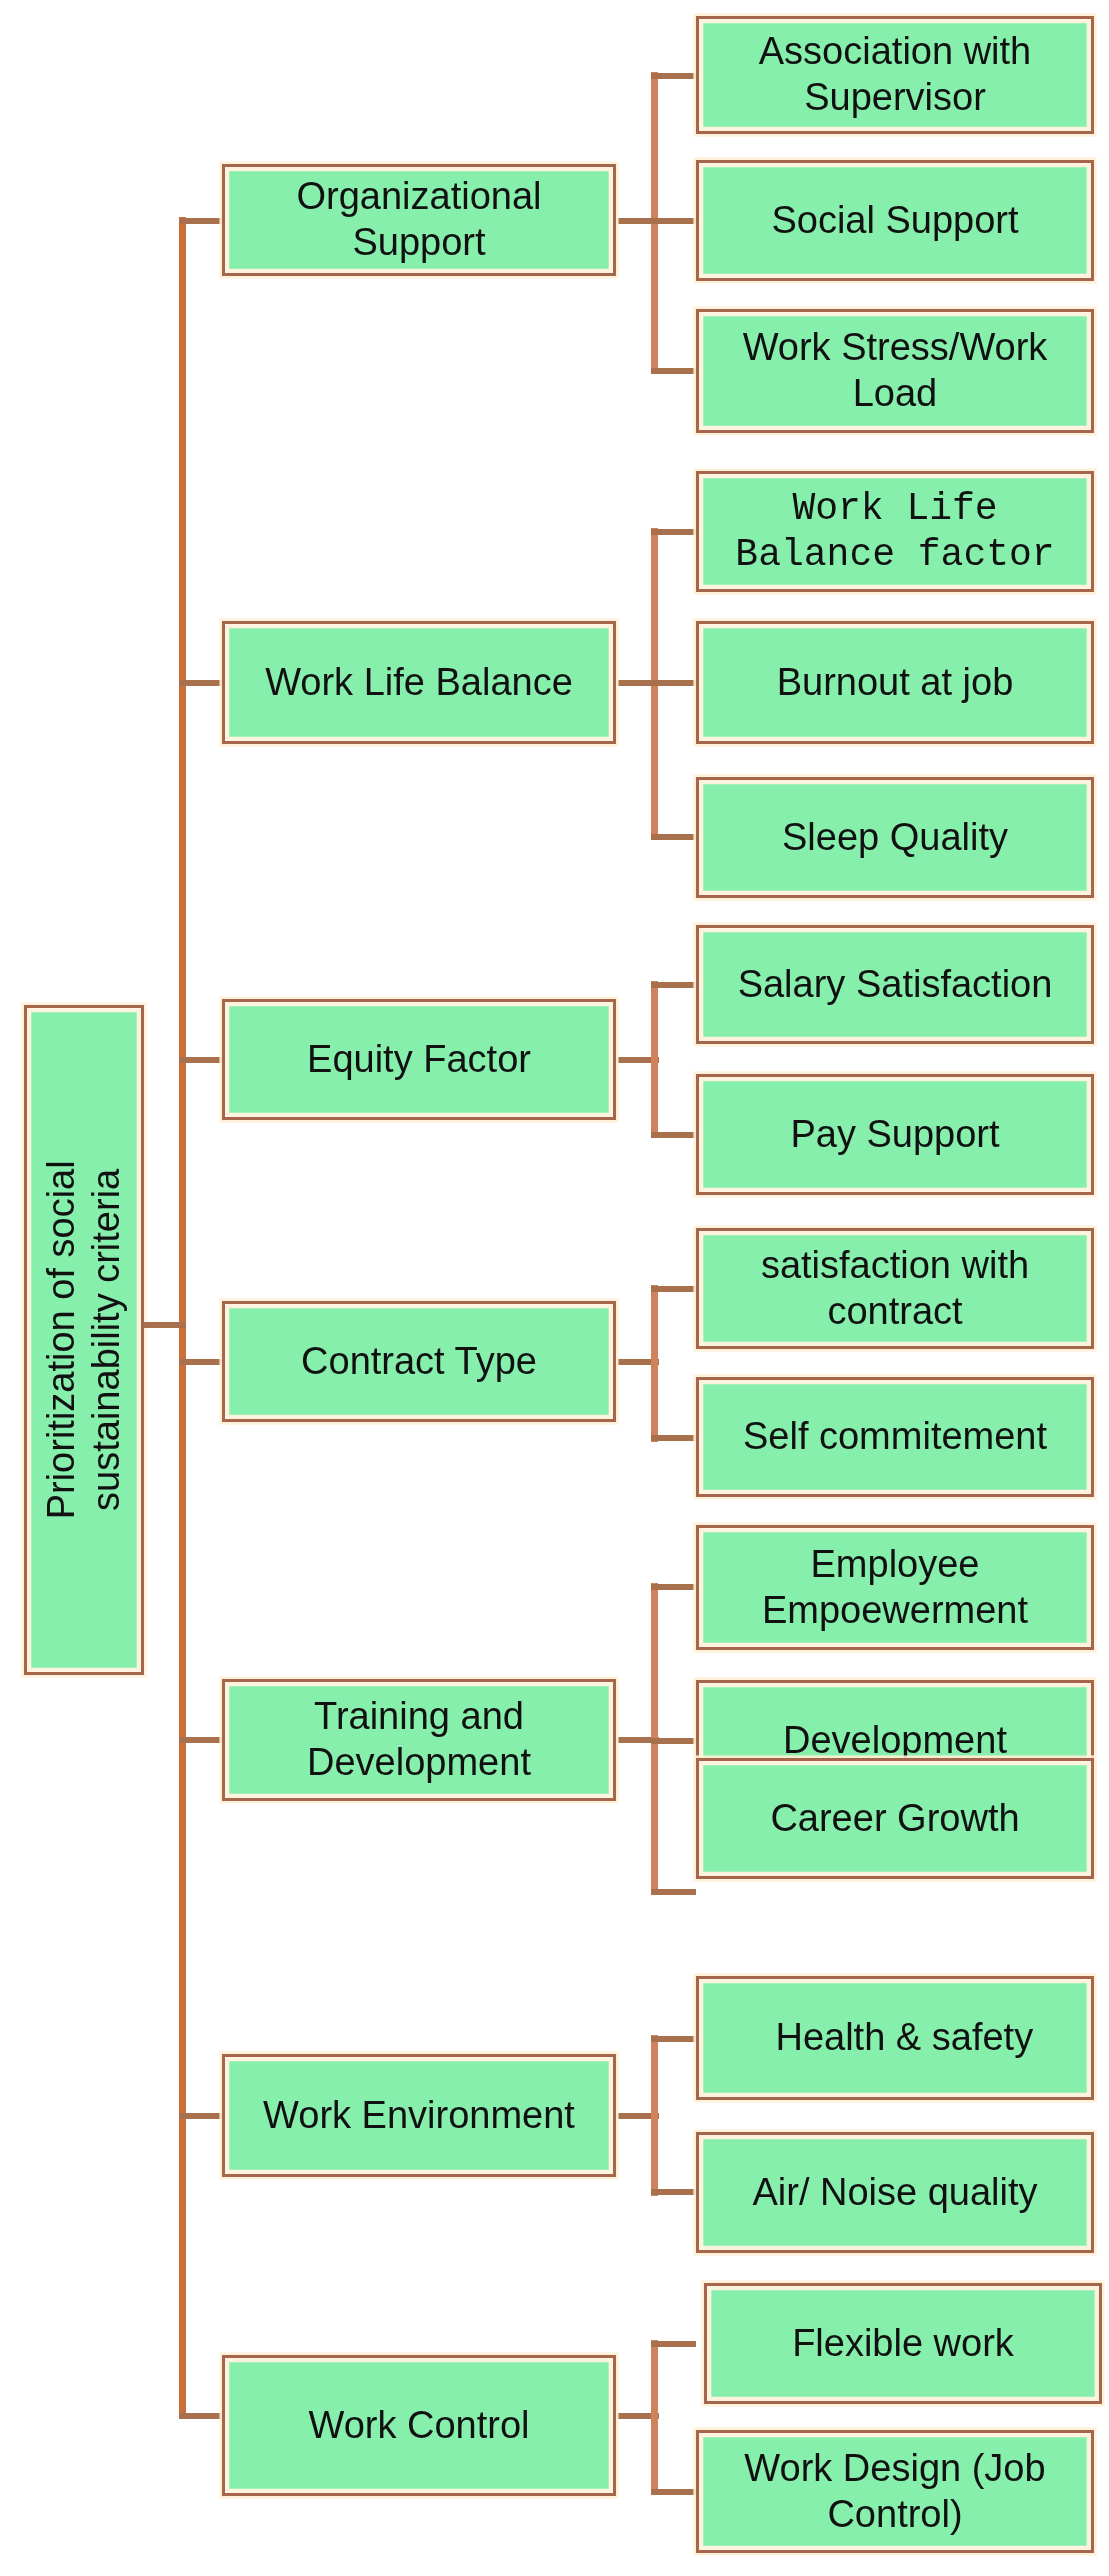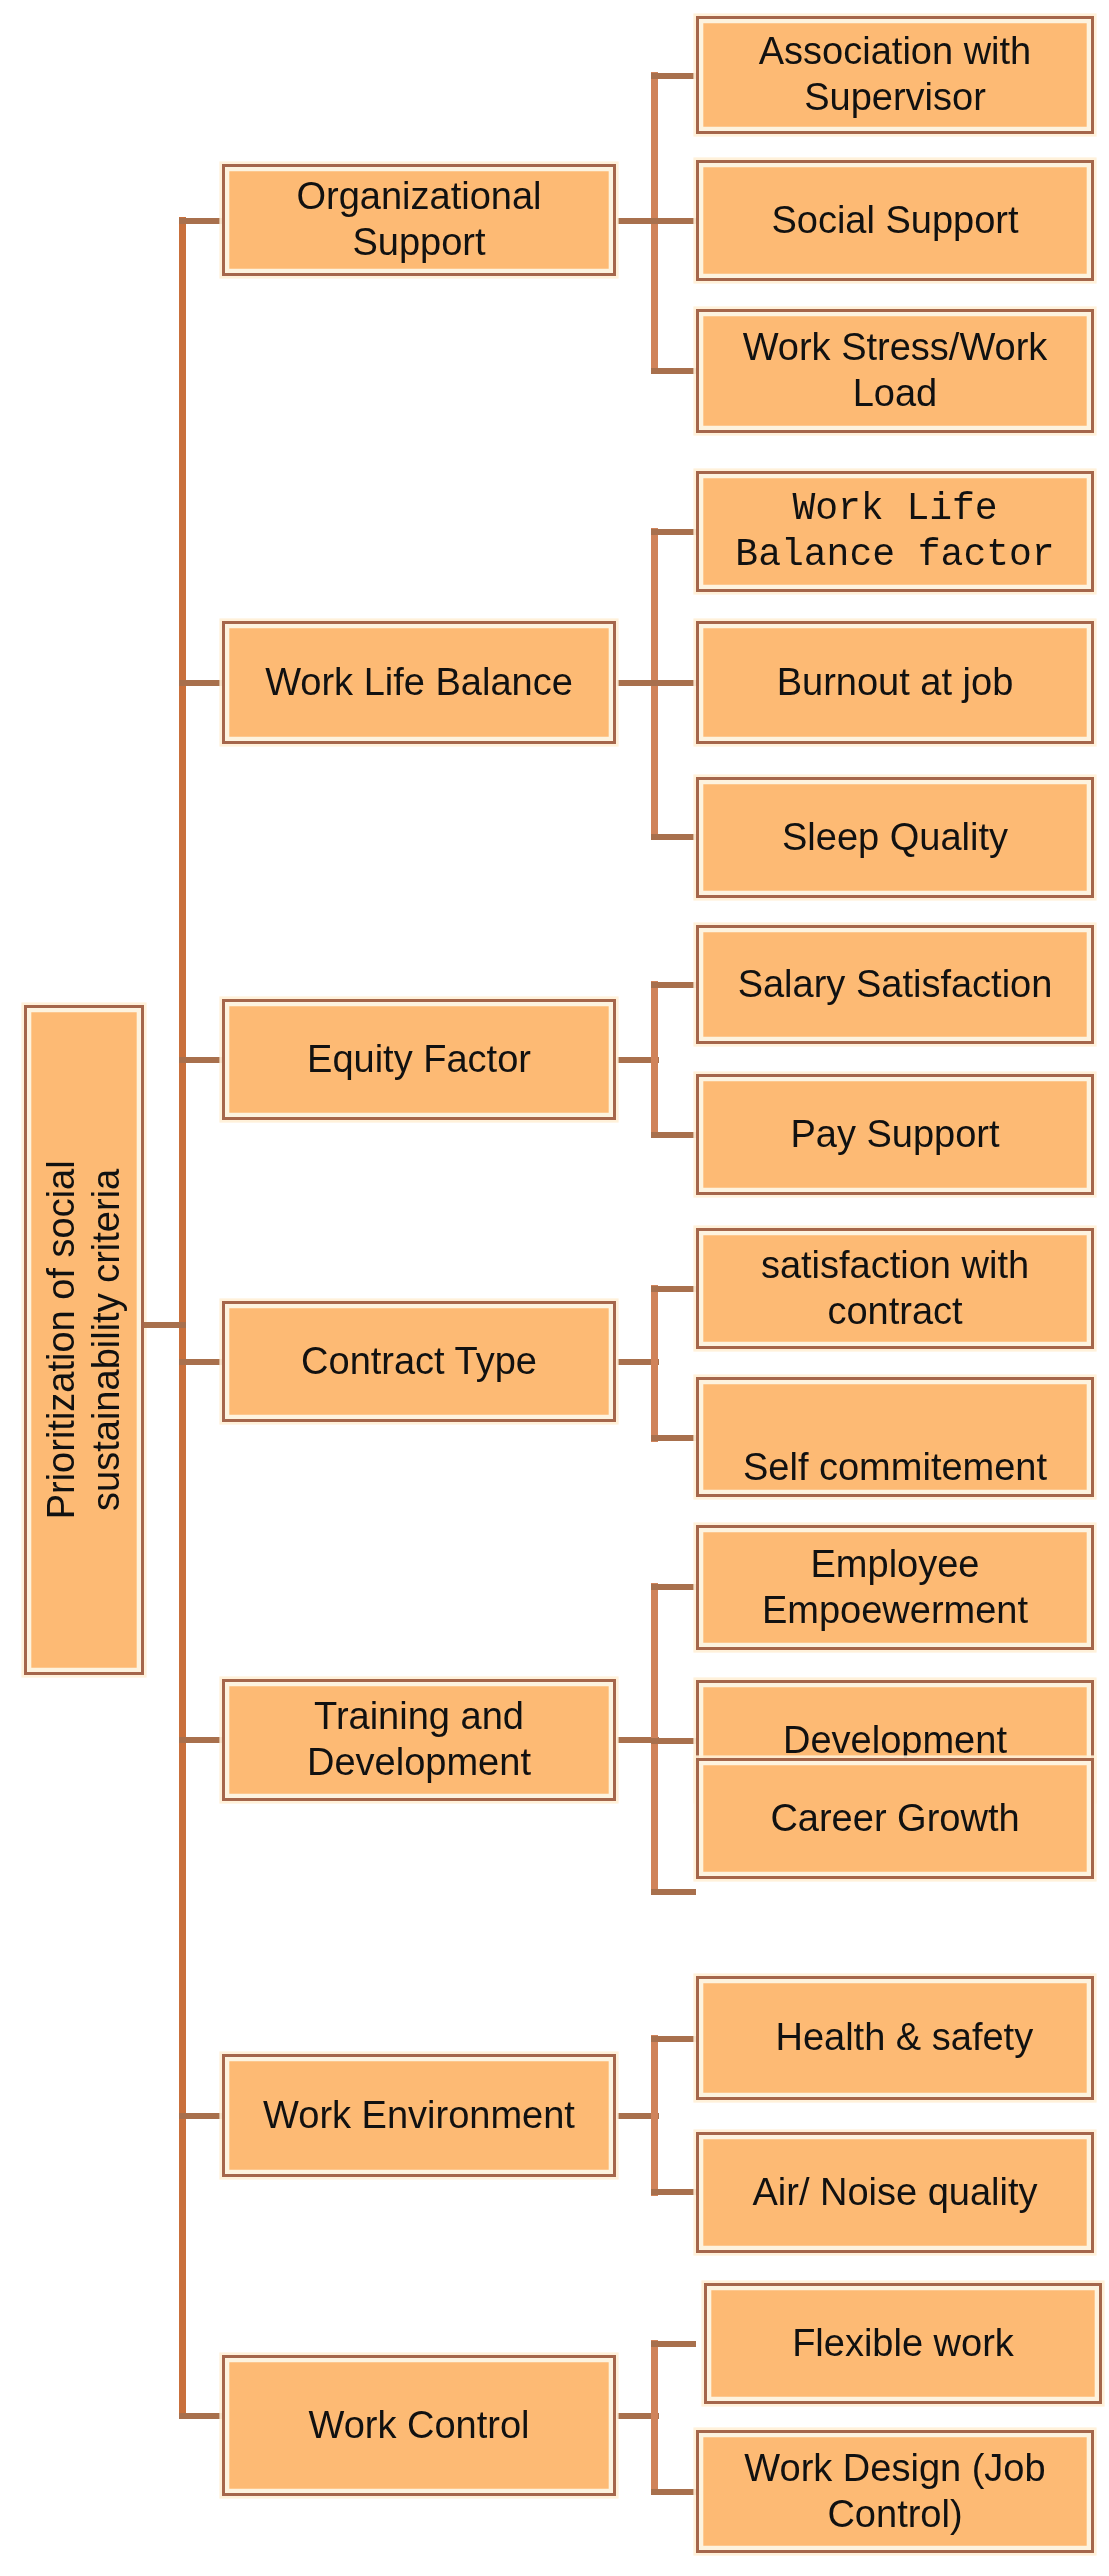--- a/index.html
+++ b/index.html
@@ -6,21 +6,21 @@
   .canvas{
     position:relative;
     width:1109px;height:2576px;
     background:var(--bg,#fff);
     font-family:"Liberation Sans", sans-serif;
     overflow:hidden;
   }
   .node{
     position:absolute;
     box-sizing:border-box;
-    background:#fdba74;
+    background:#86efac;
     border:3.5px solid var(--border,#a5664b);
     box-shadow:inset 0 0 0 4.3px var(--glow,#fdf3df), 0 0 0 2.6px rgba(255,240,214,.9);
     display:flex;align-items:center;justify-content:center;
     text-align:center;
     color:var(--text,#111);
     font-size:38px;line-height:1.2;
     padding:3.5px 10.4px;
   }
   .rot{
     transform:rotate(-90deg);
@@ -118,21 +118,21 @@
       </div>
       <div class="node" style="left: 696px; top: 1074px; width: 398px; height: 121px;">
         <span>Pay Support</span>
       </div>
       <div class="node" style="left: 222px; top: 1301px; width: 394px; height: 121px;">
         <span>Contract Type</span>
       </div>
       <div class="node" style="left: 696px; top: 1228px; width: 398px; height: 121px;">
         <span>satisfaction with contract</span>
       </div>
-      <div class="node" style="left: 696px; top: 1377px; width: 398px; height: 120px; align-items: flex-end;">
+      <div class="node" style="left: 696px; top: 1377px; width: 398px; height: 120px;">
         <span>Self commitement</span>
       </div>
       <div class="node" style="left: 222px; top: 1679px; width: 394px; height: 122px;">
         <span>Training and Development</span>
       </div>
       <div class="node" style="left: 696px; top: 1525px; width: 398px; height: 125px;">
         <span>Employee Empoewerment</span>
       </div>
       <div class="node" style="left: 696px; top: 1680px; width: 398px; height: 121px;">
         <span>Development</span>

